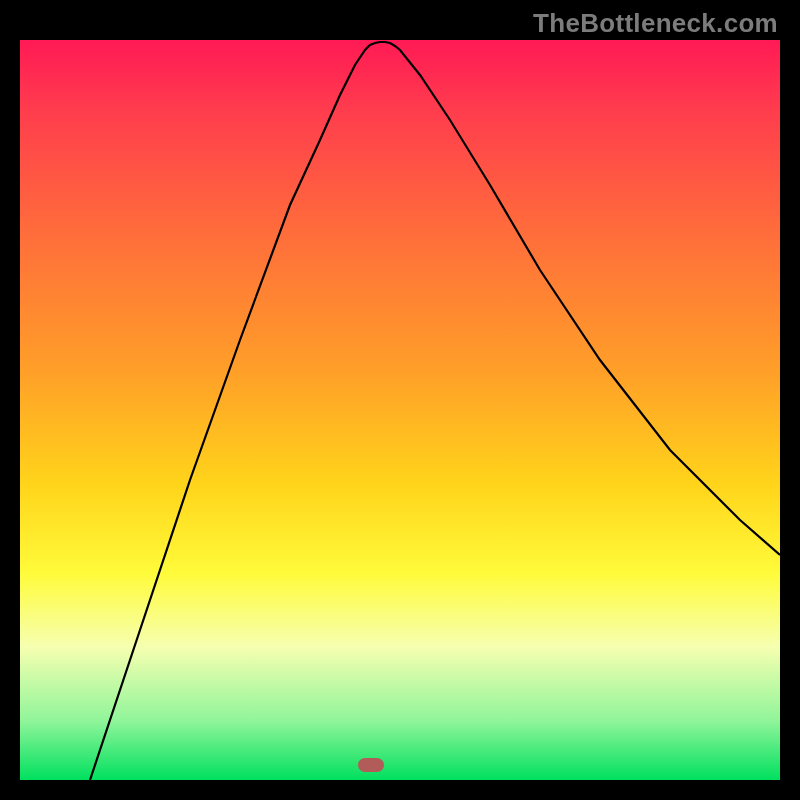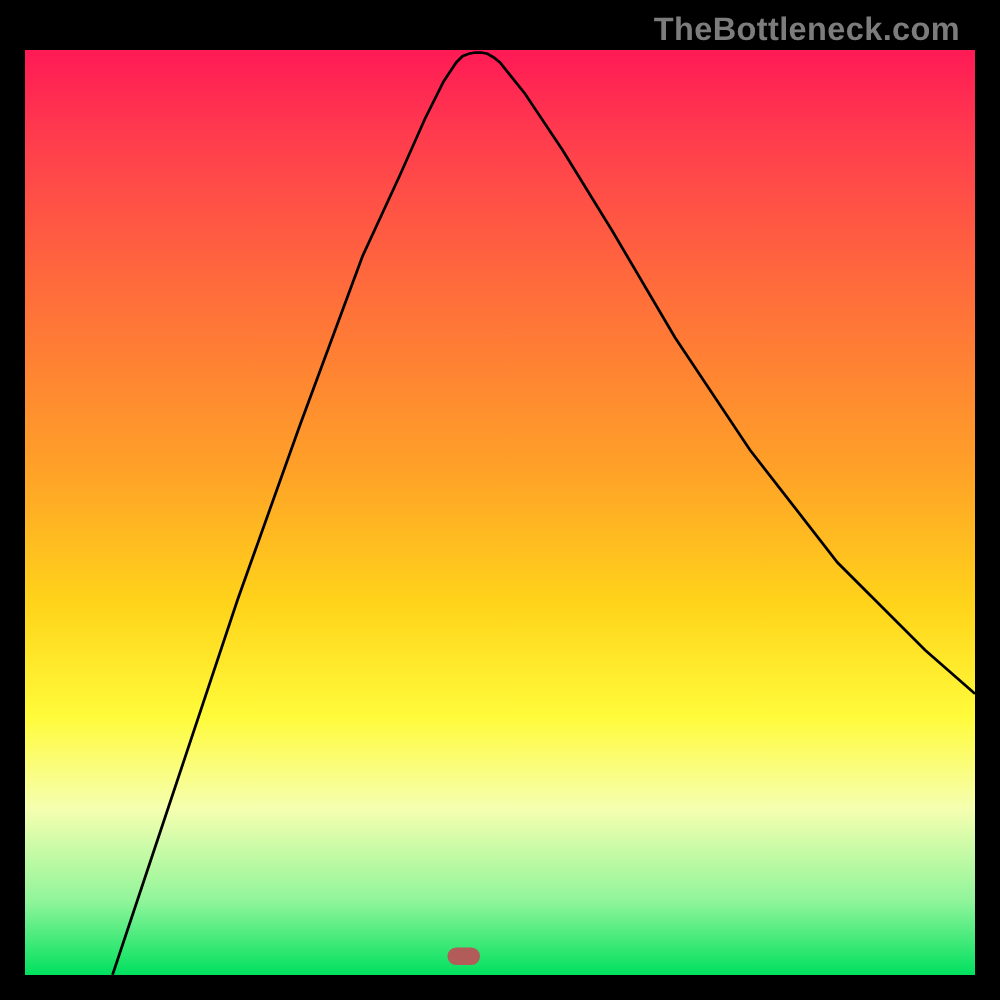--- a/index.html
+++ b/index.html
@@ -7,21 +7,21 @@
     .wrap { position: relative; width: 800px; height: 800px; background: #000; }
     .plot-frame { position: absolute; left: 20px; top: 40px; width: 760px; height: 740px; }
     .grad-bg {
       position: absolute; inset: 0;
       background: linear-gradient(to bottom,
         #ff1a55 0%, #ff3e4d 10%, #ff6a3c 25%, #ffa028 45%,
         #ffd41a 60%, #fffb3a 72%, #f6ffb0 82%, #90f59a 92%,
         #00e05e 100%);
     }
     .watermark {
-      position: absolute; top: 8px; right: 32px;
+      position: absolute; top: 8px; right: 22px;
       font-family: Arial, Helvetica, sans-serif;
       font-size: 26px; font-weight: 700; color: #7c7c7c; letter-spacing: .3px;
     }
     .curve-svg { position: absolute; inset: 0; width: 100%; height: 100%; }
     .oval-marker {
       position: absolute; width: 26px; height: 14px; border-radius: 7px;
       background: #b15c59;
     }
   </style>
 </head>

